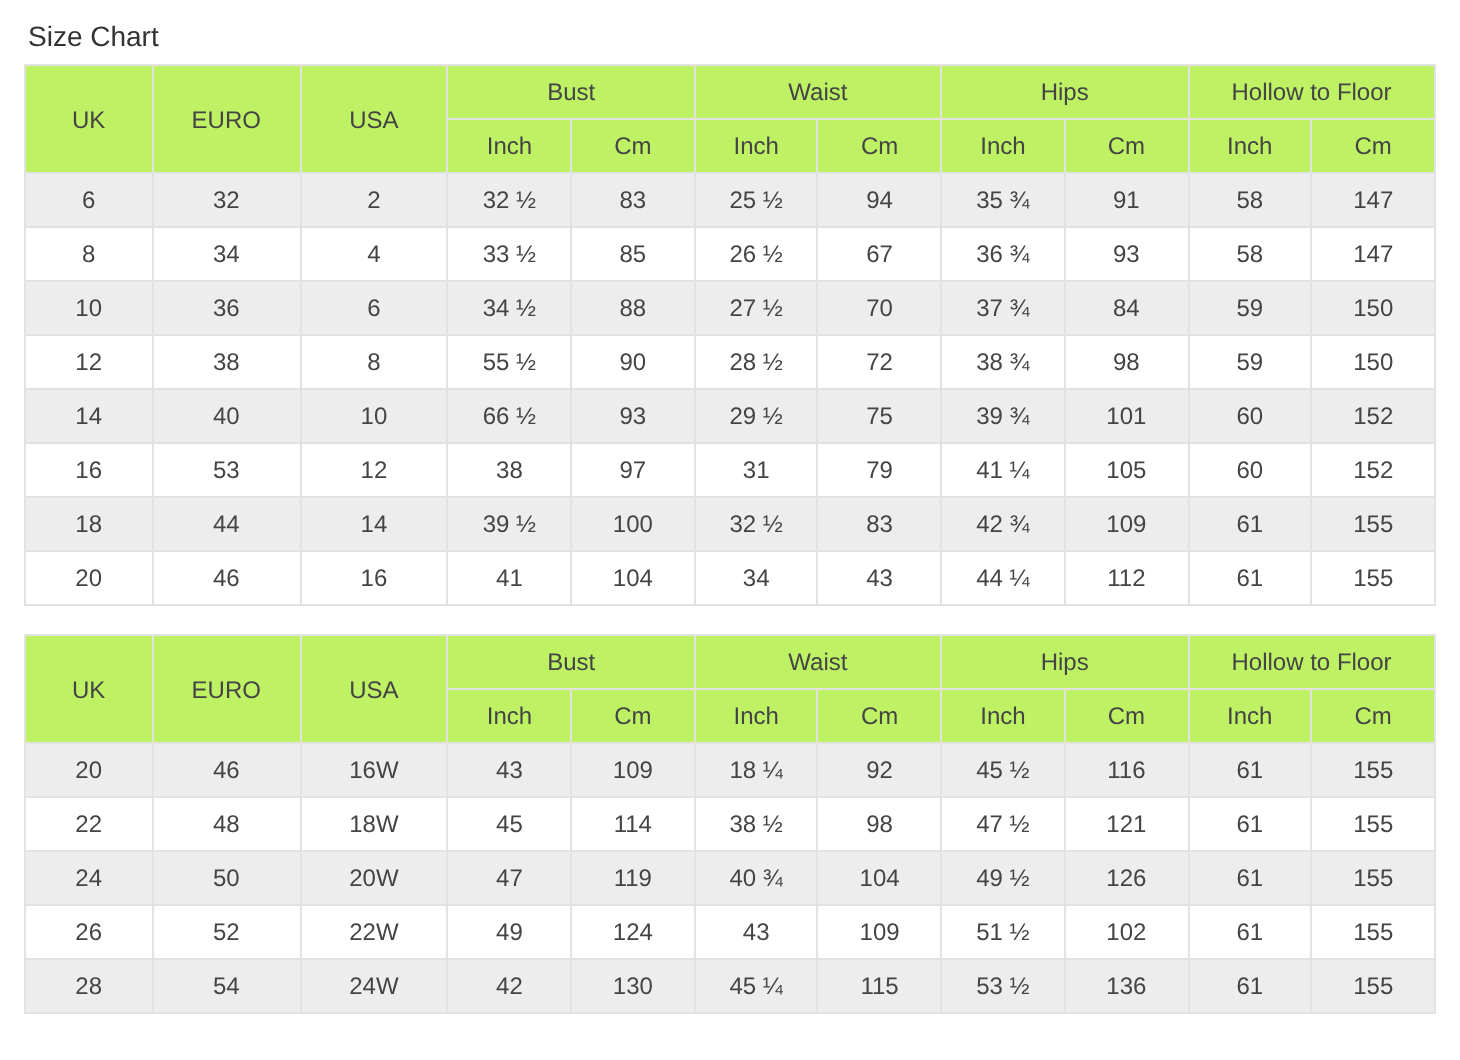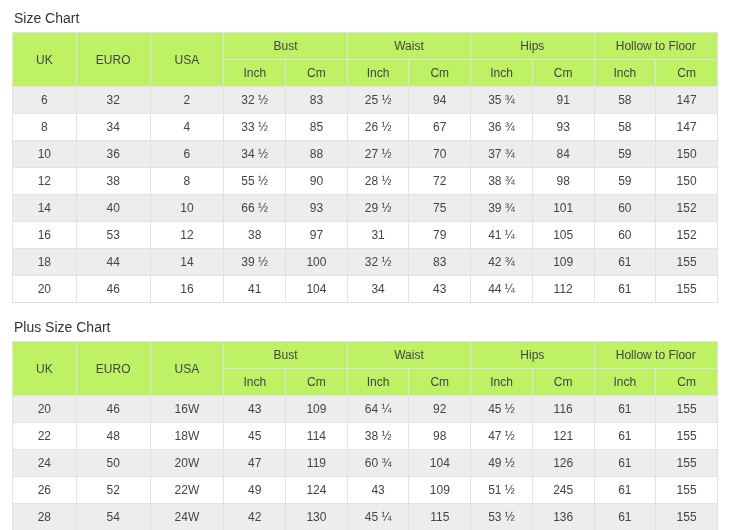--- a/index.html
+++ b/index.html
@@ -210,21 +210,20 @@
         <td>44 ¼</td>
         <td>112</td>
         <td>61</td>
         <td>155</td>
       </tr>
     </tbody>
   </table>
 
   <div class="spacer"></div>
 
-  <h2 class="section-title">Plus Size Chart</h2>
 
   <table class="size-table">
     <colgroup>
       <col class="c-uk">
         <col class="c-euro">
         <col class="c-usa">
       <col class="c-unit">
         <col class="c-unit2">
       <col class="c-unit">
         <col class="c-unit2">
@@ -254,21 +253,21 @@
         <td>Cm</td>
       </tr>
     </thead>
     <tbody>
       <tr class="alt">
         <td>20</td>
         <td>46</td>
         <td>16W</td>
         <td>43</td>
         <td>109</td>
-        <td>64 ¼</td>
+        <td>18 ¼</td>
         <td>92</td>
         <td>45 ½</td>
         <td>116</td>
         <td>61</td>
         <td>155</td>
       </tr>
       <tr>
         <td>22</td>
         <td>48</td>
         <td>18W</td>
@@ -280,37 +279,37 @@
         <td>121</td>
         <td>61</td>
         <td>155</td>
       </tr>
       <tr class="alt">
         <td>24</td>
         <td>50</td>
         <td>20W</td>
         <td>47</td>
         <td>119</td>
-        <td>60 ¾</td>
+        <td>40 ¾</td>
         <td>104</td>
         <td>49 ½</td>
         <td>126</td>
         <td>61</td>
         <td>155</td>
       </tr>
       <tr>
         <td>26</td>
         <td>52</td>
         <td>22W</td>
         <td>49</td>
         <td>124</td>
         <td>43</td>
         <td>109</td>
         <td>51 ½</td>
-        <td>245</td>
+        <td>102</td>
         <td>61</td>
         <td>155</td>
       </tr>
       <tr class="alt">
         <td>28</td>
         <td>54</td>
         <td>24W</td>
         <td>42</td>
         <td>130</td>
         <td>45 ¼</td>

